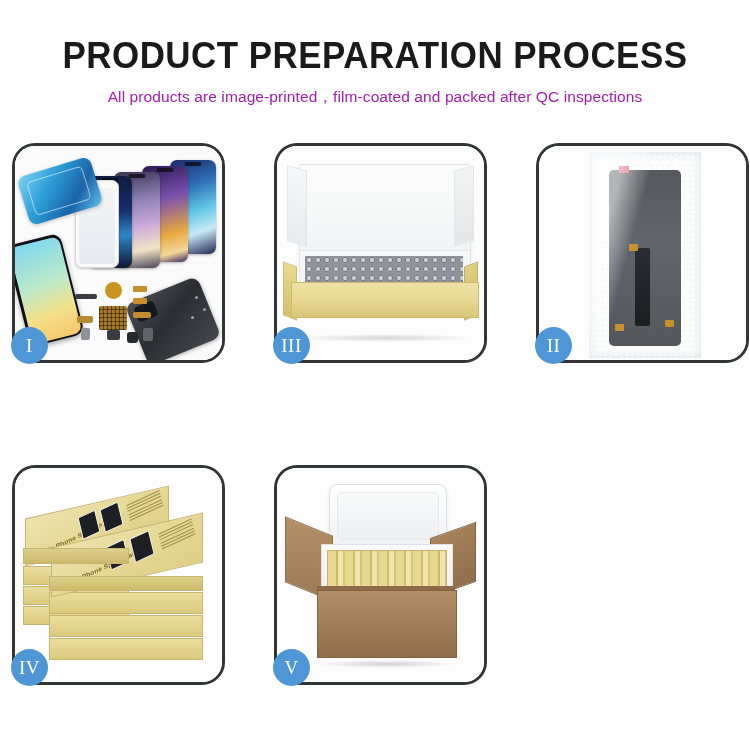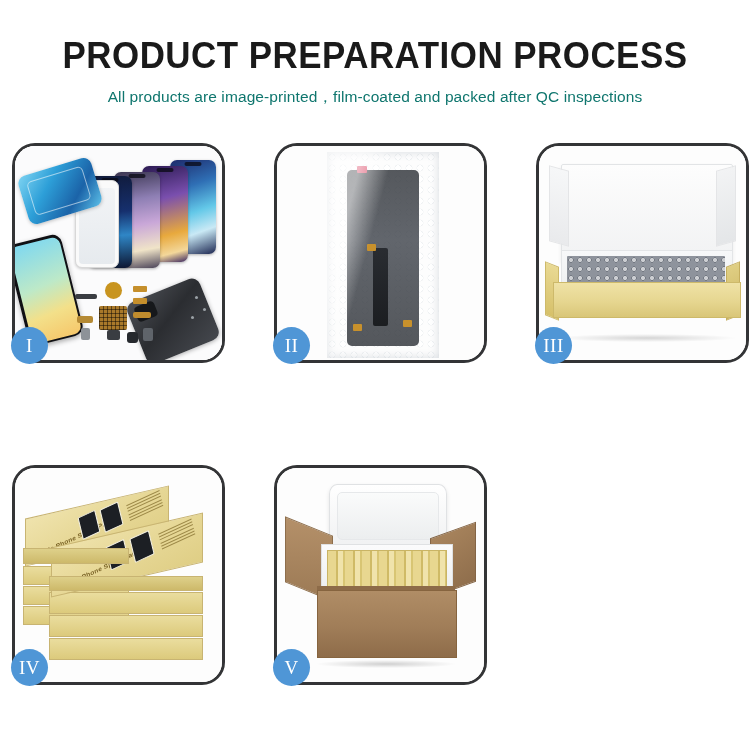--- a/index.html
+++ b/index.html
@@ -11,21 +11,21 @@
 
   
   #header{position:absolute;left:0;top:0;width:750px;text-align:center;}
   #title{
     font-size:36px;font-weight:700;color:#1a1a1a;
     letter-spacing:.5px;line-height:1;
     margin-top:38px;white-space:nowrap;
     transform:scaleX(.97);
   }
   #subtitle{
-    font-size:15.5px;font-weight:400;color:#0f766e;
+    font-size:15.5px;font-weight:400;color:#a21caf;
     margin-top:13px;white-space:nowrap;letter-spacing:.1px;
   }
 
   
   #grid{
     position:absolute;left:12px;top:143px;
     width:726px;height:545px;
     display:grid;
     grid-template-columns:repeat(3,213px);
     grid-template-rows:repeat(2,220px);
@@ -257,50 +257,50 @@
       <div class="cmp" style="left:128px;top:182px;width:10px;height:13px;background:#5f646a;"></div>
       <div class="screw" style="left:180px;top:150px;"></div>
       <div class="screw" style="left:188px;top:162px;"></div>
       <div class="screw" style="left:176px;top:170px;"></div>
     </div>
     <div class="badge">I</div>
   </div>
 
   <div class="panel">
     <div class="stage">
+      <div class="b3-lid"></div>
+      <div class="b3-lidL"></div>
+      <div class="b3-lidR"></div>
+      <div class="b3-inner"></div>
+      <div class="b3-foam"></div>
+      <div class="b3-sideL"></div>
+      <div class="b3-sideR"></div>
+      <div class="b3-front"></div>
+      <div class="b3-shadow"></div>
+    </div>
+    <div class="badge">III</div>
+  </div>
+
+  <div class="panel">
+    <div class="stage">
       <div class="bw">
         <div class="bw-in"></div>
         <div class="bw-flex"></div>
         <div class="bw-tape"></div>
         <div class="bw-conn" style="left:40px;top:92px;"></div>
         <div class="bw-conn" style="left:26px;top:172px;"></div>
         <div class="bw-conn" style="left:76px;top:168px;"></div>
         <div class="bw-gloss"></div>
       </div>
     </div>
     <div class="badge">II</div>
   </div>
 
   <div class="panel">
     <div class="stage">
-      <div class="b3-lid"></div>
-      <div class="b3-lidL"></div>
-      <div class="b3-lidR"></div>
-      <div class="b3-inner"></div>
-      <div class="b3-foam"></div>
-      <div class="b3-sideL"></div>
-      <div class="b3-sideR"></div>
-      <div class="b3-front"></div>
-      <div class="b3-shadow"></div>
-    </div>
-    <div class="badge">III</div>
-  </div>
-
-  <div class="panel">
-    <div class="stage">
 
       <div class="stk stk-face" style="left:8px;top:98px;width:104px;height:17px;"></div>
       <div class="stk stk-face" style="left:8px;top:118px;width:104px;height:17px;"></div>
       <div class="stk stk-face" style="left:8px;top:138px;width:104px;height:17px;"></div>
 
       <div class="stk stk-face" style="left:34px;top:124px;width:152px;height:20px;"></div>
       <div class="stk stk-face" style="left:34px;top:147px;width:152px;height:20px;"></div>
       <div class="stk stk-face" style="left:34px;top:170px;width:152px;height:20px;"></div>
 
       <div class="stk stk-top" style="left:10px;top:34px;width:142px;height:46px;

